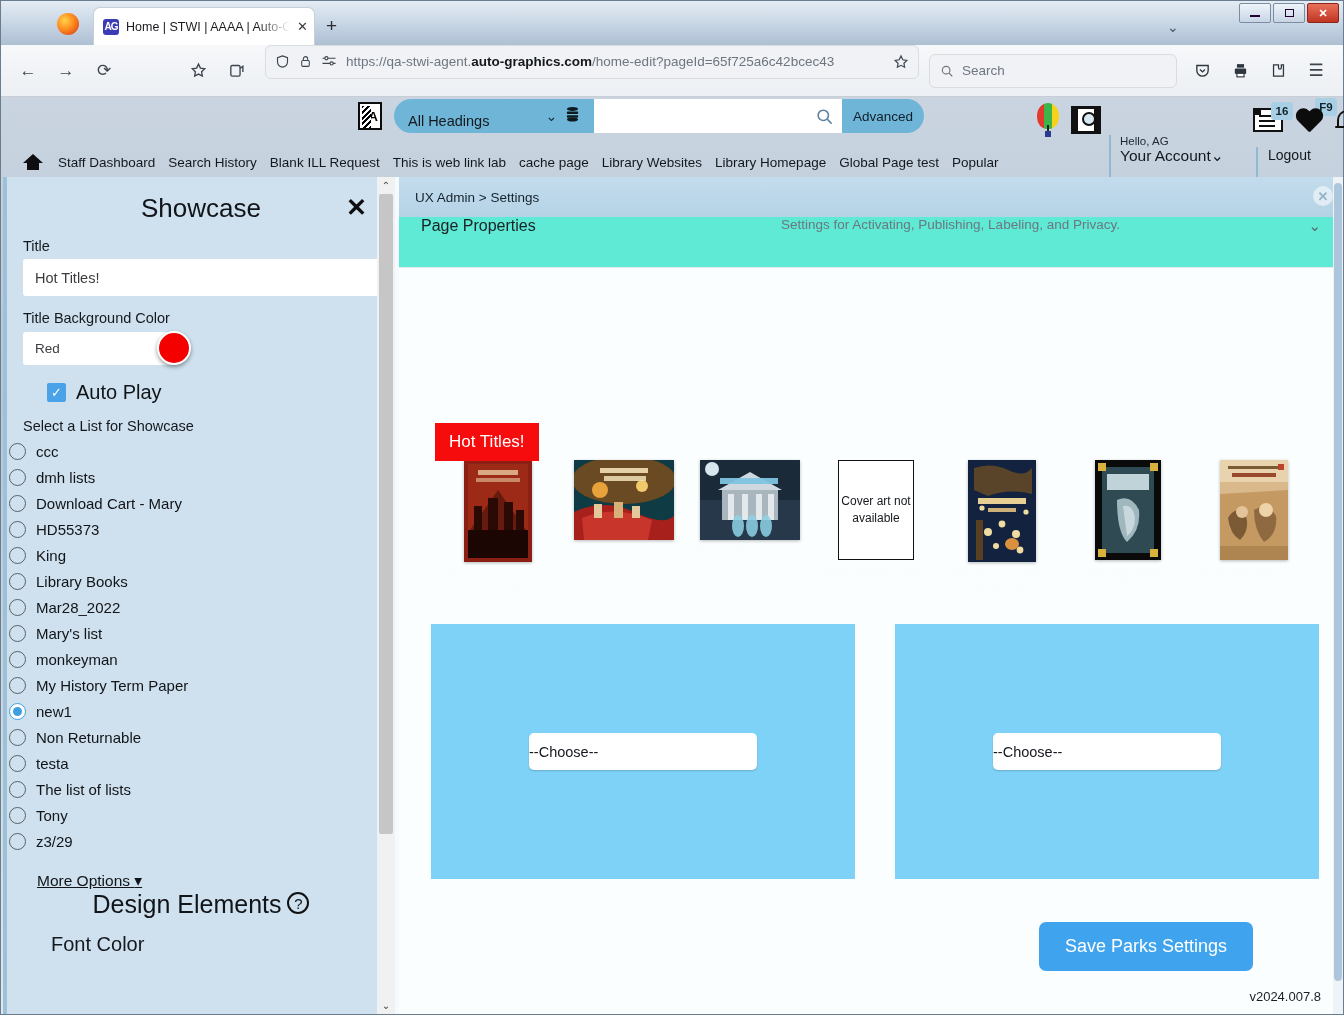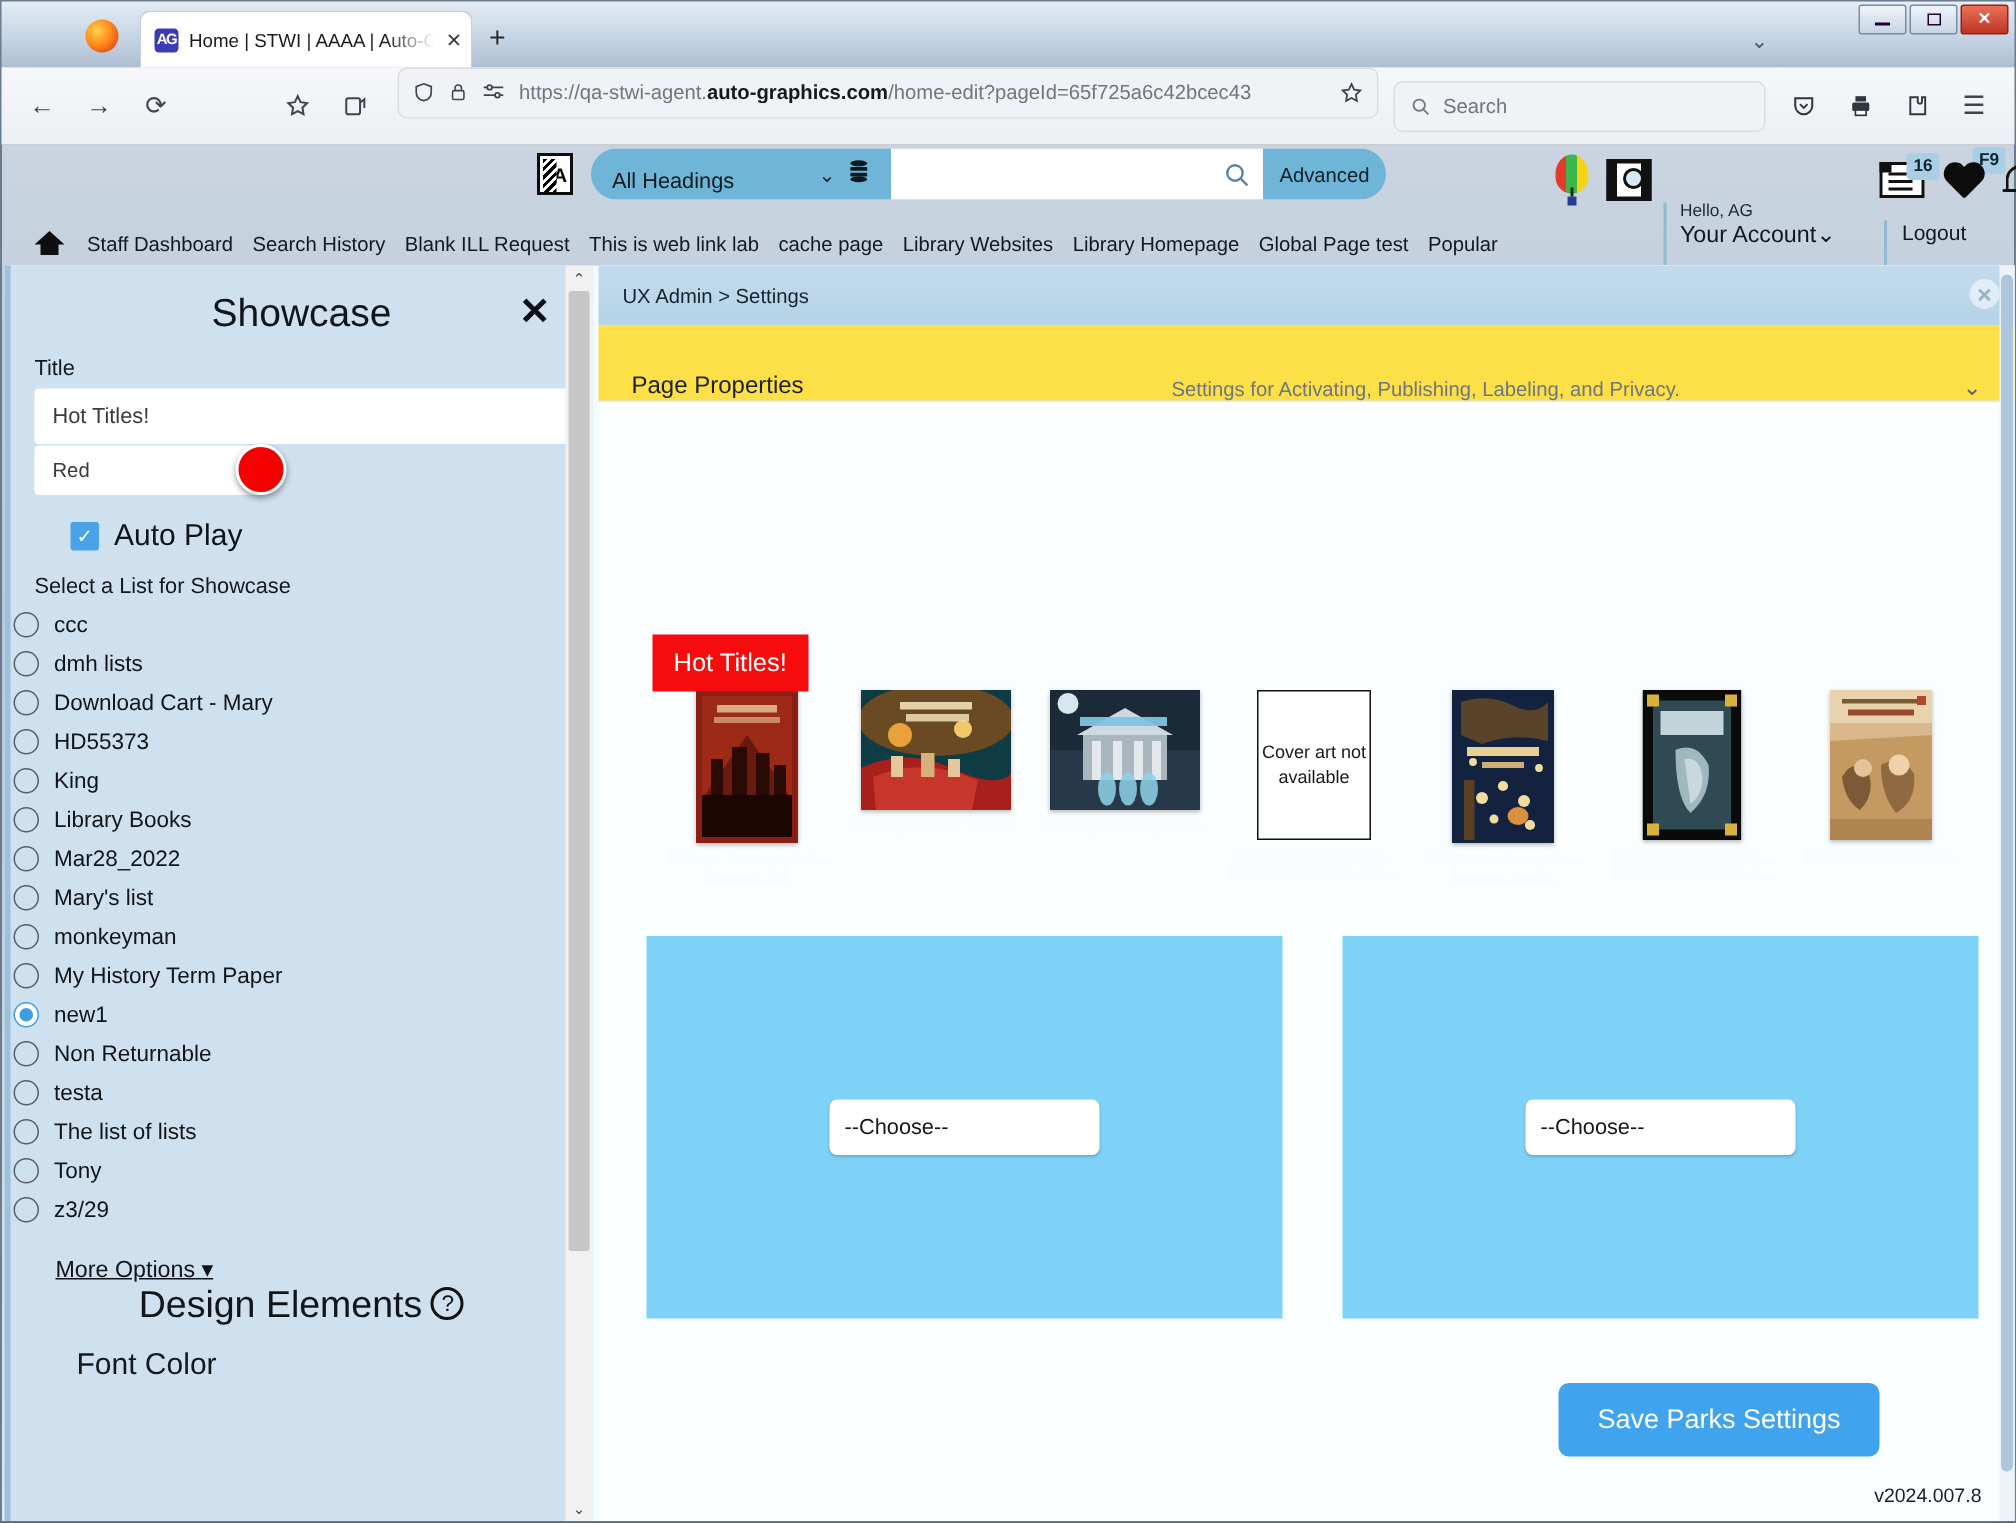--- a/index.html
+++ b/index.html
@@ -281,22 +281,22 @@
   .crumbbar {
     height: 40px; background: linear-gradient(#c3dced,#b5d3e6); display:flex; align-items:center;
     padding-left: 16px; font-size: 13.5px; color: #14232e; position: relative;
   }
   .crumb-x {
     position:absolute; right: 10px; top: 9px; width:20px;height:20px;border-radius:50%;
     background: rgba(255,255,255,.55); color:#96b3c6; font-size:13px; font-weight:bold;
     display:flex;align-items:center;justify-content:center;
   }
   .propbar {
-    height: 51px; background: #fde047; border-bottom: 1px solid #e2e8ec;
-    display:flex; align-items:flex-end; padding: 0 22px; position: relative;
+    height: 51px; background: #5eead4; border-bottom: 1px solid #e2e8ec;
+    display:flex; align-items:flex-start; padding: 0 22px; position: relative;
   }
   .propbar .t1 { font-size: 16px; color: #1b2026; width: 360px; }
   .propbar .t2 { font-size: 13.5px; color: #6d7781; flex:1; }
   .propbar .chev { font-size: 15px; color: #5c666f; }
 
   .showcase { position: relative; height: 260px; }
   .hot-badge {
     position: absolute; left: 36px; top: 155px; background: #f60c0c; color: #fff;
     font-size: 17px; padding: 9px 14px; z-index: 5;
   }
@@ -312,22 +312,22 @@
     display:flex; align-items:center; justify-content:center; text-align:center;
     font-size: 12px; color: #15181c; line-height:1.45;
   }
 
   .panels { position:absolute; left: 32px; top: 447px; display:flex; gap: 40px; }
   .bluepanel {
     width: 424px; height: 255px; background: #7fd2f7;
     display:flex; align-items:center; justify-content:center;
   }
   .choose {
-    width: 180px; height: 37px; background:#fff; border-radius: 5px;
-    display:flex; align-items:center; padding-left: 10px; font-size: 14.5px; color:#14181d;
+    width: 228px; height: 37px; background:#fff; border-radius: 5px;
+    display:flex; align-items:center; font-size: 14.5px; color:#14181d;
     box-shadow: 0 1px 2px rgba(0,0,0,.18);
   }
   .savebtn {
     position:absolute; left: 640px; top: 745px; background: #3fa3ee; color:#fff;
     font-size: 18px; padding: 14px 26px; border-radius: 7px;
   }
   .version { position:absolute; right: 22px; top: 812px; font-size: 13px; color: #1a1f25; }
 
   .pagescroll { position:absolute; right: 0; top: 0; width: 10px; height: 837px; background:#eef3f7; }
   .pagescroll .pthumb { position:absolute; left:1px; top:6px; width:8px; height:798px; background:#aec6dc; border-radius:4px; }
@@ -493,20 +493,21 @@
   <div class="pagebody">
 
     <div class="sidebar">
       <div class="sb-title">Showcase</div>
       <div class="sb-close">✕</div>
 
       <div class="sb-field">
         <div class="lbl">Title</div>
         <div class="txtin">Hot Titles!</div>
 
+        <div class="lbl">Title Background Color</div>
         <div class="colorrow">
           <div class="txtin small">Red</div>
           <div class="swatch"></div>
         </div>
       </div>
 
       <div class="autoplay">
         <div class="chk">✓</div>
         <div class="t">Auto Play</div>
       </div>

